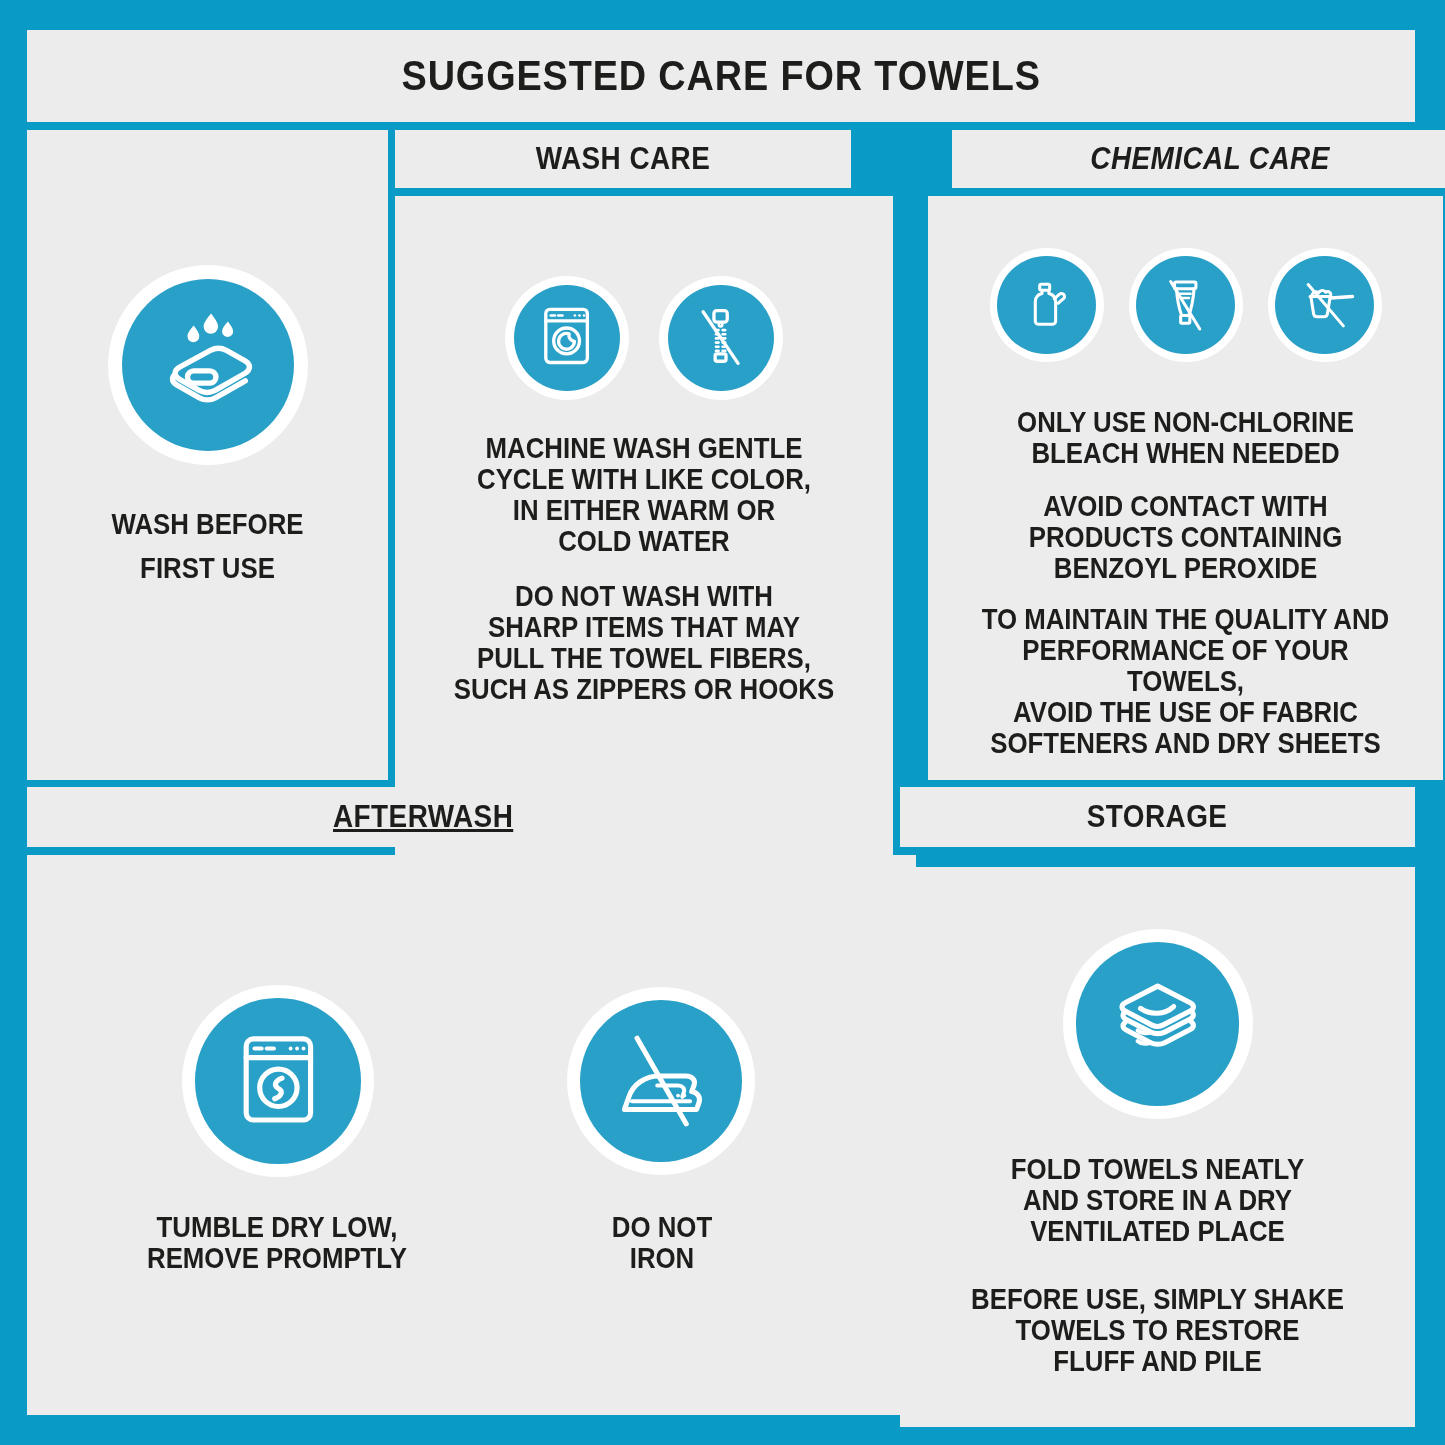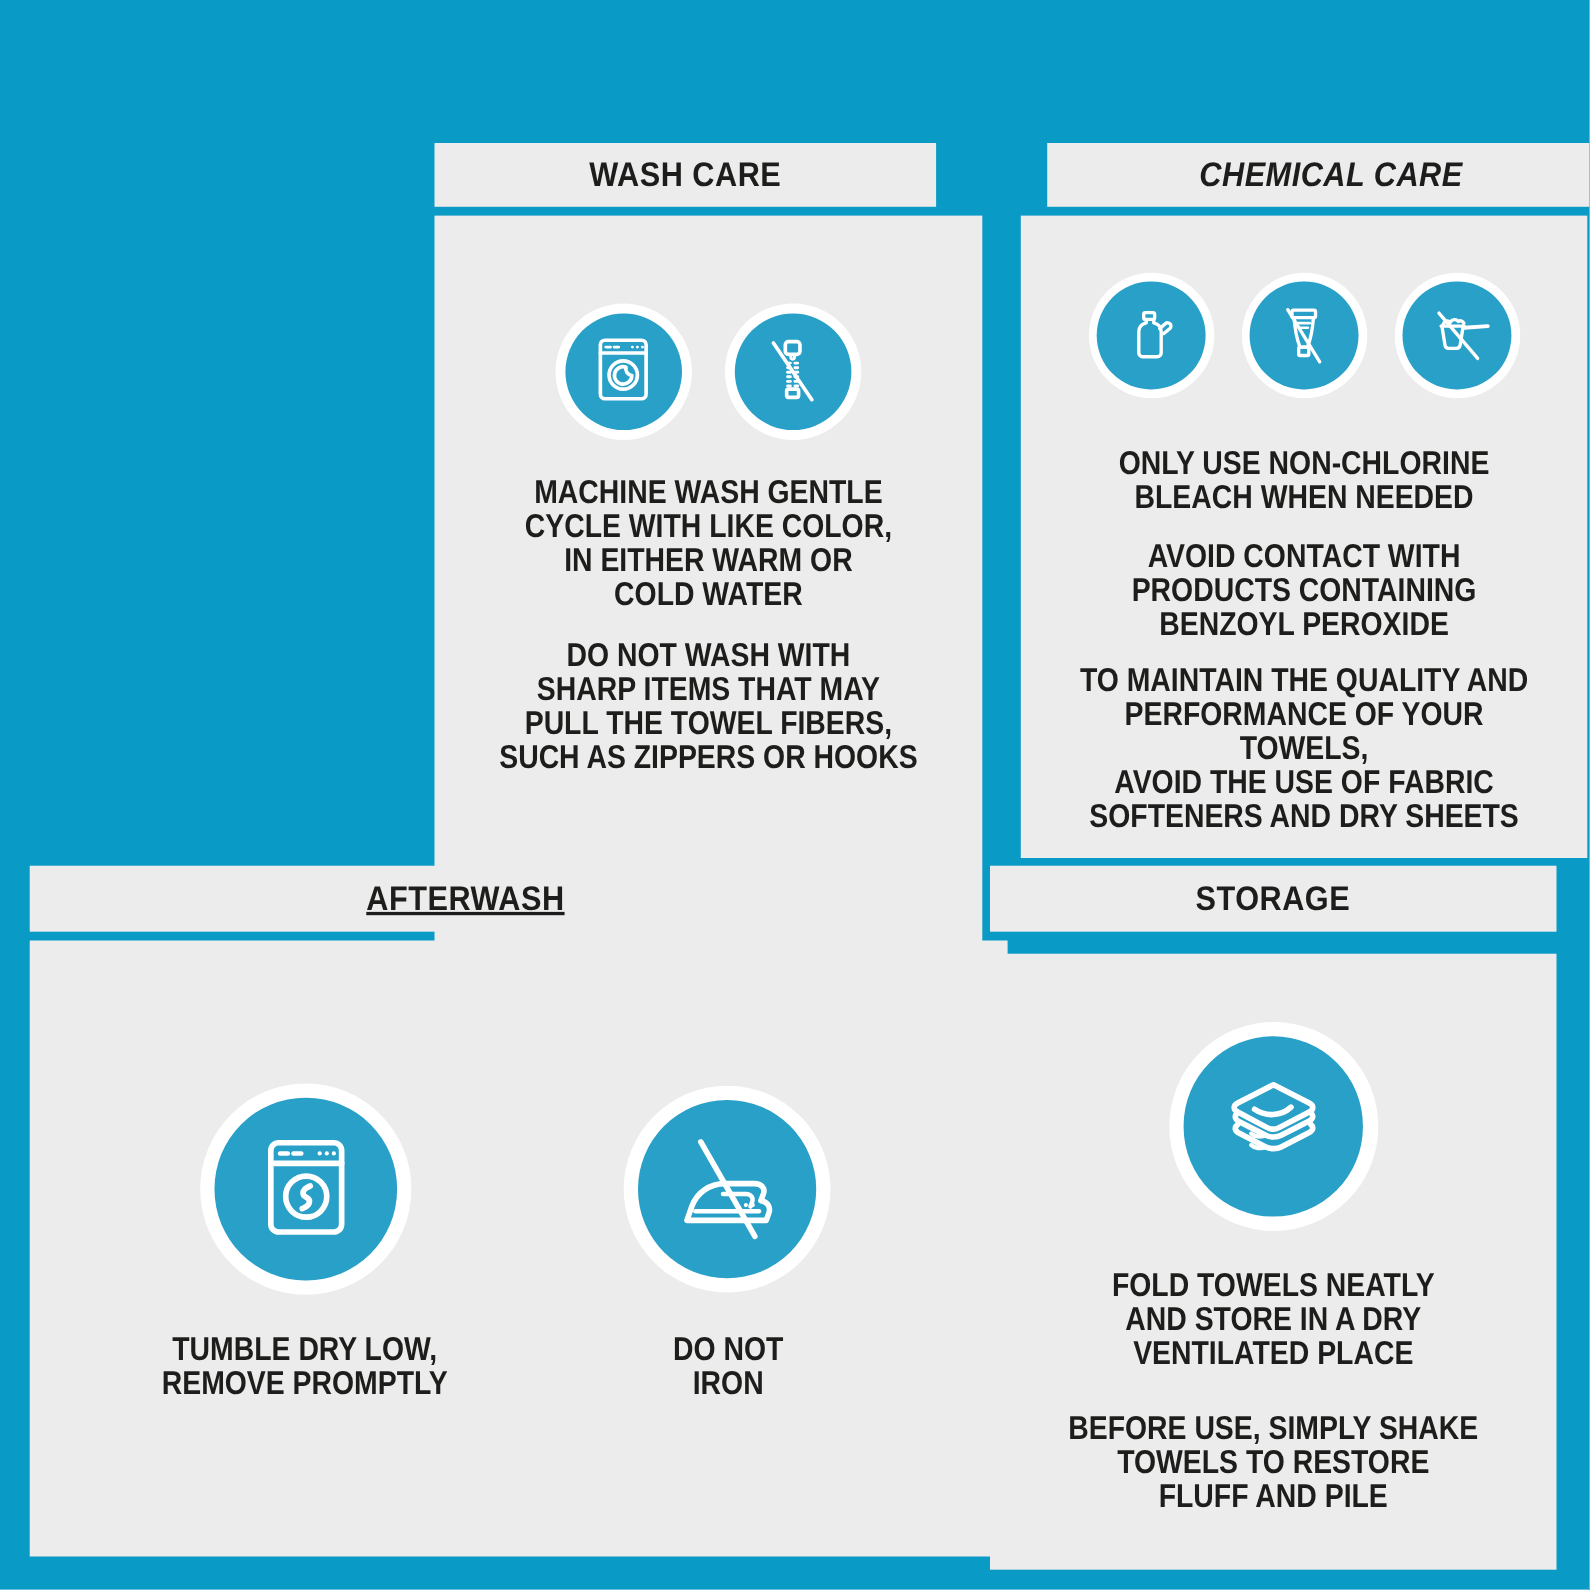--- a/index.html
+++ b/index.html
@@ -28,21 +28,40 @@
   svg.ic { width:78%; height:78%; display:block; fill:none; stroke:#fff; stroke-width:4; stroke-linecap:round; stroke-linejoin:round; }
   svg.ic .fillw { fill:#fff; stroke:none; }
   svg.ic .thin { stroke-width:3.2; }
   svg.ic .thick { stroke-width:4.6; }
 </style>
 </head>
 <body>
 
 <div class="canvas" style="--frame: #0a9ac6; --panel: #ececec; --circle: #29a0c8; --text: #1d1d1b;">
 
-
+  <div class="panel center-flex" style="left:27px; top:30px; width:1388px; height:92px;">
+    <div class="title-text">SUGGESTED CARE FOR TOWELS</div>
+  </div>
+
+  <div class="panel" style="left:27px; top:130px; width:361px; height:650px;">
+    <div class="ring abs" style="left:calc(50% - 100px); top:135px; width:200px; height:200px;">
+      <div class="disc">
+        <svg class="ic" viewBox="0 0 100 100">
+          <path class="fillw" d="M40 20.5c2.6 3.6 4.2 5.8 4.2 8a4.4 4.4 0 0 1-8.8 0c0-2.2 1.6-4.4 4.6-8z"></path>
+          <path class="fillw" d="M53 11.5c3.2 4.4 5.2 7.2 5.2 9.8a5.4 5.4 0 0 1-10.8 0c0-2.6 2-5.4 5.6-9.8z"></path>
+          <path class="fillw" d="M65.5 17.5c2.4 3.3 3.9 5.4 3.9 7.4a4.1 4.1 0 0 1-8.2 0c0-2 1.5-4.1 4.3-7.4z"></path>
+          <path d="M29.5 51.5 52.5 39c3.6-1.9 8.4-1.9 11.9 0l13.9 7.9c4.4 2.5 4.4 6.7 0 9.2L56 68.9c-3.6 1.9-8.4 1.9-11.9 0l-14.6-8.2c-4.4-2.5-4.4-6.7 0-9.2z"></path>
+          <path d="M25.8 57.2c-2.5 2.4-2 5.6 1.5 7.6l17 9.6c3.5 2 8.3 2 11.9 0l22.3-12.6"></path>
+          <path d="M40 63.5h12a4.6 4.6 0 0 0 0-9.2H40a4.6 4.6 0 0 0 0 9.2z"></path>
+        </svg>
+      </div>
+    </div>
+    <div class="txt t txt-loose" style="top:372px;">WASH BEFORE
+FIRST USE</div>
+  </div>
 
   <div class="panel center-flex" style="left:395px; top:130px; width:456px; height:58px;">
     <div class="hdr-text">WASH CARE</div>
   </div>
 
   <div class="panel" style="left:395px; top:196px; width:498px; height:744px;">
     <div class="icon-row" style="top:80px; gap:30px;">
       <div class="ring" style="width:124px; height:124px;">
         <div class="disc">
           <svg class="ic" viewBox="0 0 100 100">

